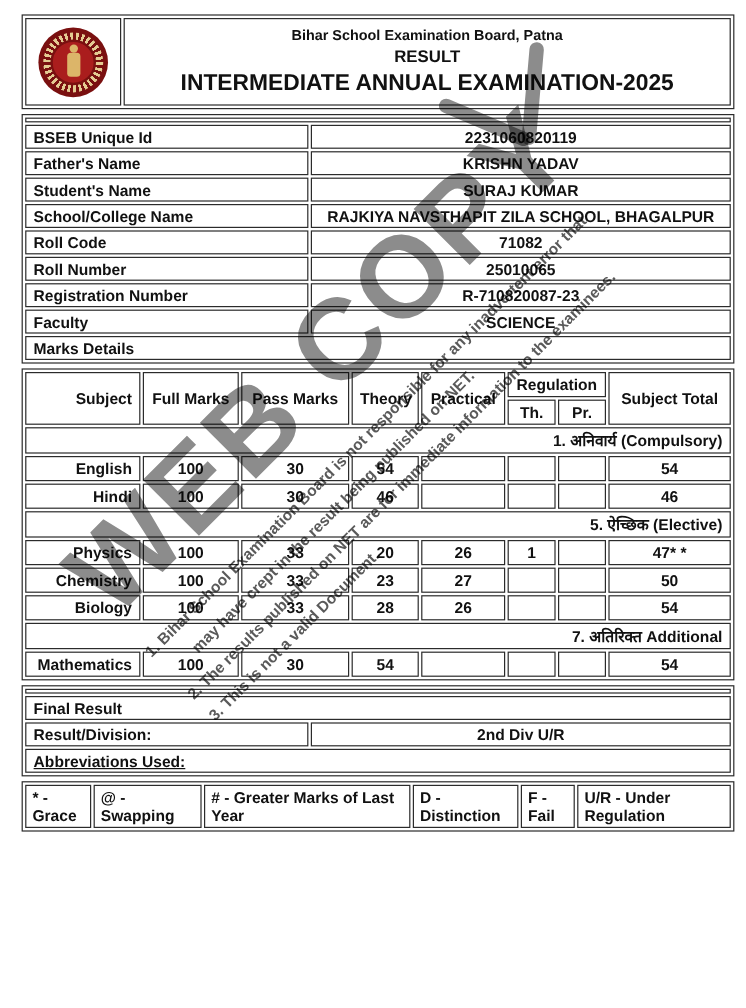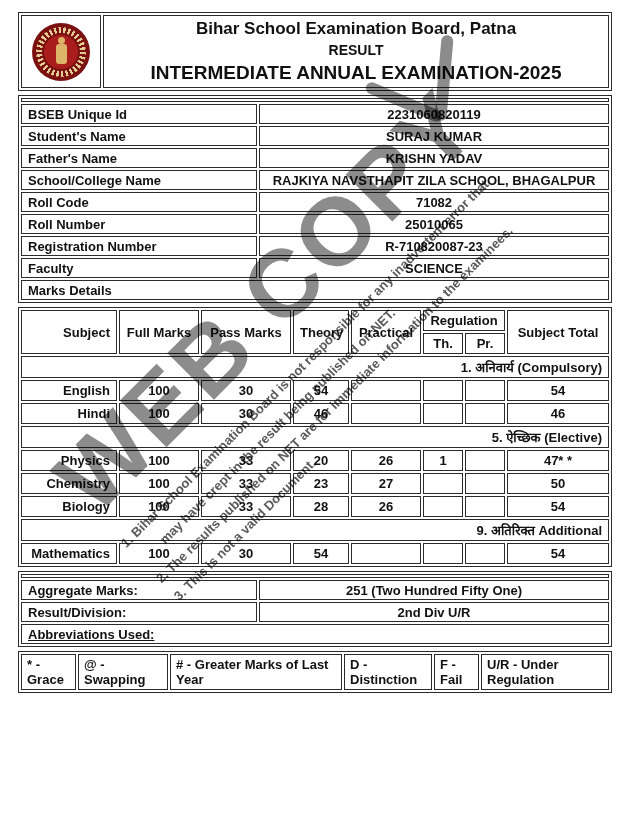--- a/index.html
+++ b/index.html
@@ -26,21 +26,21 @@
     border:1px solid #2b2b2b;
     padding:1px 6px;
     vertical-align:middle;
     overflow:hidden;
     white-space:nowrap;
   }
   
   .hdr-table td{border:1px solid #2b2b2b;}
   .hdr-logo-cell{width:80px;height:69px;text-align:center;vertical-align:middle;}
   .hdr-title-cell{text-align:center;}
-  .board-name{font-size:17px;}
+  .board-name{font-size:12px;}
   .result-label{font-size:14px;margin-top:3px;}
   .exam-title{font-size:19px;margin-top:4px;}
   
   .seal{width:58px;height:58px;border-radius:50%;background:#7a1010;margin:0 auto;
         display:flex;align-items:center;justify-content:center;}
   .seal-ring{width:50px;height:50px;border-radius:50%;
         background:repeating-conic-gradient(#7a1010 0deg 6deg,#e4cb92 6deg 12deg);
         display:flex;align-items:center;justify-content:center;}
   .seal-core{width:38px;height:38px;border-radius:50%;background:#aa1d1d;border:2px solid #7a1010;
         box-sizing:border-box;display:flex;align-items:center;justify-content:center;}
@@ -116,26 +116,26 @@
         </colgroup>
       <tbody id="details-body">
         <tr class="thin">
             <td colspan="2"></td>
           </tr>
       <tr>
             <td class="lbl">BSEB Unique Id</td>
             <td class="val">2231060820119</td>
           </tr>
           <tr>
+            <td class="lbl">Father's Name</td>
+            <td class="val">KRISHN YADAV</td>
+          </tr>
+          <tr>
             <td class="lbl">Student's Name</td>
             <td class="val">SURAJ KUMAR</td>
-          </tr>
-          <tr>
-            <td class="lbl">Father's Name</td>
-            <td class="val">KRISHN YADAV</td>
           </tr>
           <tr>
             <td class="lbl">School/College Name</td>
             <td class="val">RAJKIYA NAVSTHAPIT ZILA SCHOOL, BHAGALPUR</td>
           </tr>
           <tr>
             <td class="lbl">Roll Code</td>
             <td class="val">71082</td>
           </tr>
           <tr>
@@ -235,21 +235,21 @@
             <td class="subj">Biology</td>
             <td>100</td>
             <td>33</td>
             <td>28</td>
             <td>26</td>
             <td></td>
             <td></td>
             <td>54</td>
           </tr>
           <tr>
-            <td class="section" colspan="8">9. अतिरिक्त Additional</td>
+            <td class="section" colspan="8">7. अतिरिक्त Additional</td>
           </tr>
           <tr>
             <td class="subj">Mathematics</td>
             <td>100</td>
             <td>30</td>
             <td>54</td>
             <td></td>
             <td></td>
             <td></td>
             <td>54</td>
@@ -259,26 +259,25 @@
 
     <table class="final">
       <colgroup>
           <col style="width:236px">
           <col>
         </colgroup>
       <tbody>
         <tr class="thin">
             <td colspan="2"></td>
           </tr>
+        <tr>
+          <td colspan="2" class="full-row">Final Result</td>
+        </tr>
       </tbody>
       <tbody id="final-body">
-          <tr>
-            <td class="lbl">Aggregate Marks:</td>
-            <td class="val">251 (Two Hundred Fifty One)</td>
-          </tr>
           <tr>
             <td class="lbl">Result/Division:</td>
             <td class="val">2nd Div U/R</td>
           </tr>
         </tbody>
       <tbody>
         <tr>
           <td colspan="2" class="abbr-title-cell">
             <span>Abbreviations Used:</span>
           </td>

